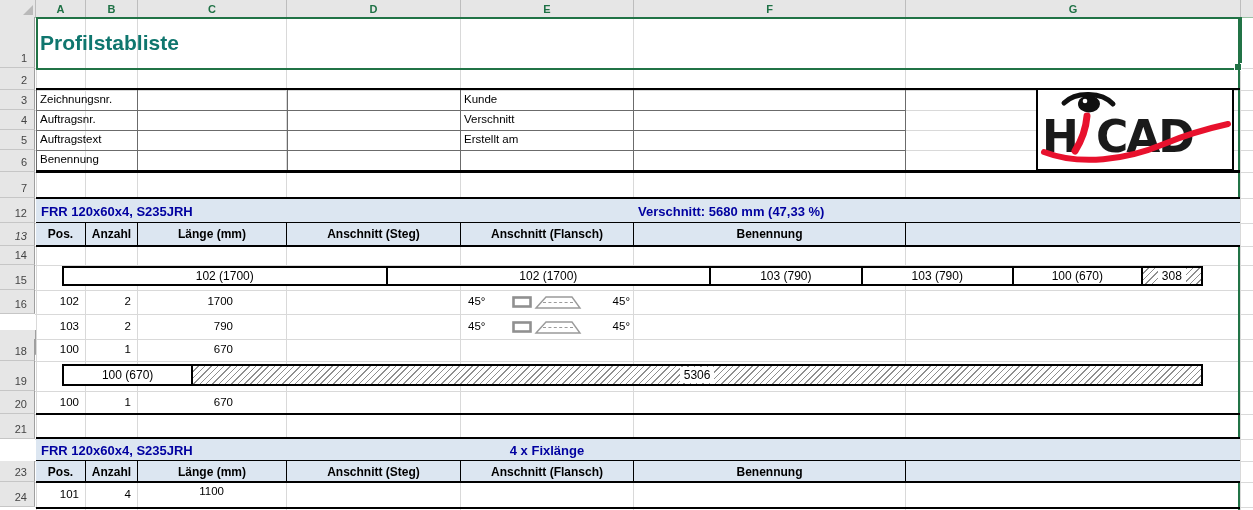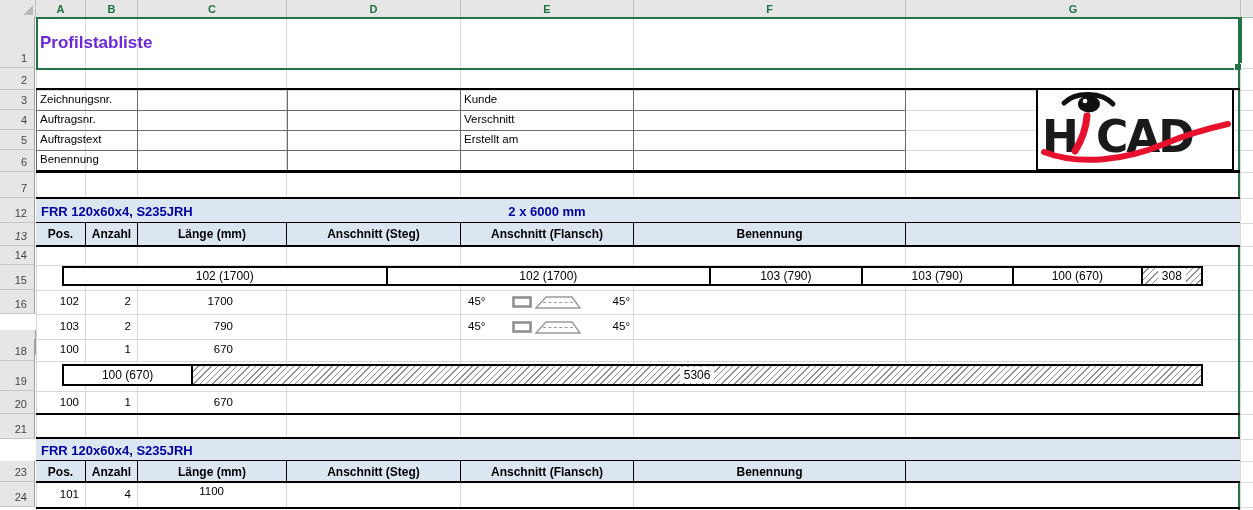--- a/index.html
+++ b/index.html
@@ -102,21 +102,21 @@
   <div class="rowhead" style="top:290px;height:24px;">16</div>
   <div class="rowhead" style="top:330px;height:25px;padding-left:28px;">17</div>
   <div class="rowhead" style="top:339px;height:22px;">18</div>
   <div class="rowhead" style="top:361px;height:30px;">19</div>
   <div class="rowhead" style="top:391px;height:23px;">20</div>
   <div class="rowhead" style="top:414px;height:25px;">21</div>
   <div class="rowhead" style="top:460px;height:22px;margin-top:16px;">22</div>
   <div class="rowhead" style="top:461px;height:21px;">23</div>
   <div class="rowhead" style="top:482px;height:25px;">24</div>
 
-  <div class="c bold" style="left:40px;top:17px;height:51px;font-size:17px;color:#6d28d9;">Profilstabliste</div>
+  <div class="c bold" style="left:40px;top:17px;height:51px;font-size:21px;color:#0f766e;">Profilstabliste</div>
   <div class="selbox" style="left:36px;top:17px;width:1202px;height:49px;"></div>
   <div class="handle" style="left:1234px;top:63px;"></div>
   <div class="pageline" style="left:1238px;top:17px;height:493px;"></div>
 
   <div class="bk" style="left:36px;top:88px;width:1204px;height:2px;"></div>
   <div class="bk" style="left:36px;top:170px;width:1204px;height:3px;"></div>
 
   <div class="gy" style="left:109px;top:90px;width:1px;height:80px;opacity:0;"></div>
   <div class="gy" style="left:36px;top:90px;width:1px;height:80px;"></div>
   <div class="gy" style="left:137px;top:90px;width:1px;height:80px;"></div>
@@ -144,21 +144,21 @@
       <path d="M6,62 C42,76 88,70 126,54 C152,43 172,38 190,34" stroke="#E8112D" stroke-width="6" fill="none" stroke-linecap="round"></path>
       <path d="M26,13 C38,1 64,2 75,14" stroke="#111" stroke-width="5" fill="none" stroke-linecap="round"></path>
       <ellipse cx="51" cy="14" rx="11" ry="8.5" fill="#101010"></ellipse>
       <circle cx="47" cy="11" r="2.3" fill="#fff"></circle>
     </svg>
   </div>
 
   <div class="bk" style="left:36px;top:197px;width:1204px;height:2px;"></div>
   <div class="band" style="top:199px;height:24px;"></div>
   <div class="c bold navy" style="left:41px;top:199px;height:24px;font-size:13px;">FRR 120x60x4, S235JRH</div>
-  <div class="c bold navy center" style="left:461px;top:199px;width:172px;height:24px;font-size:13px;">2 x 6000 mm</div>
+  <div class="c bold navy" style="left:638px;top:199px;height:24px;font-size:13px;">Verschnitt: 5680 mm (47,33 %)</div>
   <div class="bk" style="left:36px;top:222px;width:1204px;height:1px;"></div>
 
   <div class="th" style="left:36px;top:223px;width:49px;height:22px;border-left:none;">Pos.</div>
   <div class="th" style="left:85px;top:223px;width:52px;height:22px;">Anzahl</div>
   <div class="th" style="left:137px;top:223px;width:149px;height:22px;">Länge (mm)</div>
   <div class="th" style="left:286px;top:223px;width:174px;height:22px;">Anschnitt (Steg)</div>
   <div class="th" style="left:460px;top:223px;width:173px;height:22px;">Anschnitt (Flansch)</div>
   <div class="th" style="left:633px;top:223px;width:272px;height:22px;">Benennung</div>
   <div class="th" style="left:905px;top:223px;width:335px;height:22px;"></div>
   <div class="bk" style="left:36px;top:245px;width:1204px;height:2px;"></div>
@@ -232,20 +232,21 @@
   </div>
 
   <div class="c right" style="left:36px;top:391px;width:43px;height:23px;">100</div>
   <div class="c right" style="left:85px;top:391px;width:46px;height:23px;">1</div>
   <div class="c right" style="left:137px;top:391px;width:96px;height:23px;">670</div>
   <div class="bk" style="left:36px;top:413px;width:1204px;height:2px;"></div>
 
   <div class="bk" style="left:36px;top:437px;width:1204px;height:2px;"></div>
   <div class="band" style="top:439px;height:22px;"></div>
   <div class="c bold navy" style="left:41px;top:439px;height:22px;font-size:13px;">FRR 120x60x4, S235JRH</div>
+  <div class="c bold navy center" style="left:461px;top:439px;width:172px;height:22px;font-size:13px;">4 x Fixlänge</div>
   <div class="bk" style="left:36px;top:460px;width:1204px;height:1px;"></div>
 
   <div class="th" style="left:36px;top:461px;width:49px;height:21px;border-left:none;">Pos.</div>
   <div class="th" style="left:85px;top:461px;width:52px;height:21px;">Anzahl</div>
   <div class="th" style="left:137px;top:461px;width:149px;height:21px;">Länge (mm)</div>
   <div class="th" style="left:286px;top:461px;width:174px;height:21px;">Anschnitt (Steg)</div>
   <div class="th" style="left:460px;top:461px;width:173px;height:21px;">Anschnitt (Flansch)</div>
   <div class="th" style="left:633px;top:461px;width:272px;height:21px;">Benennung</div>
   <div class="th" style="left:905px;top:461px;width:335px;height:21px;"></div>
   <div class="bk" style="left:36px;top:481px;width:1204px;height:2px;"></div>

